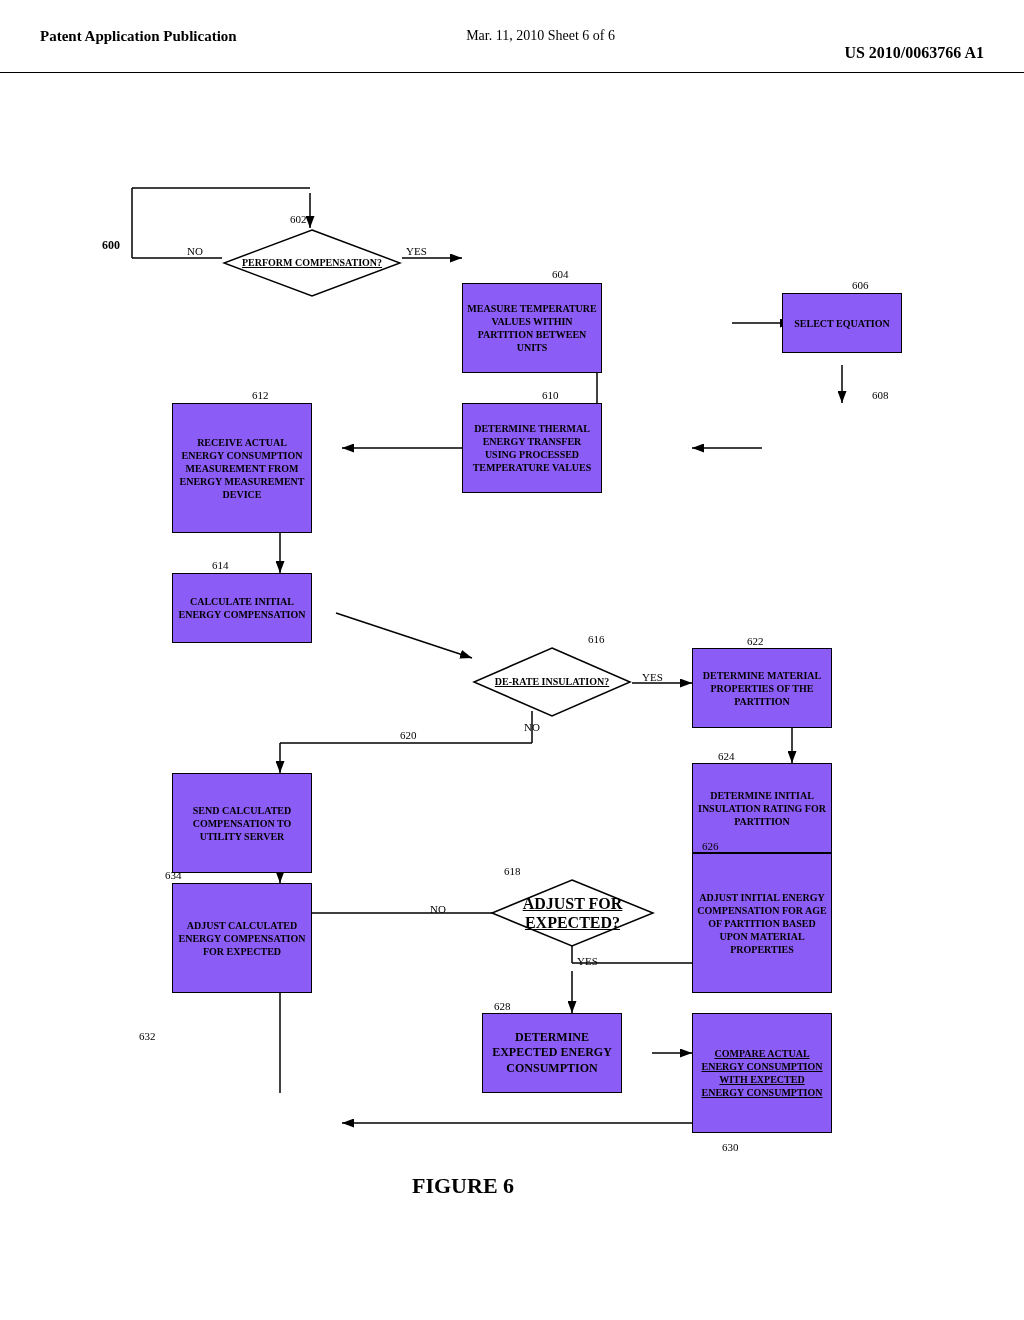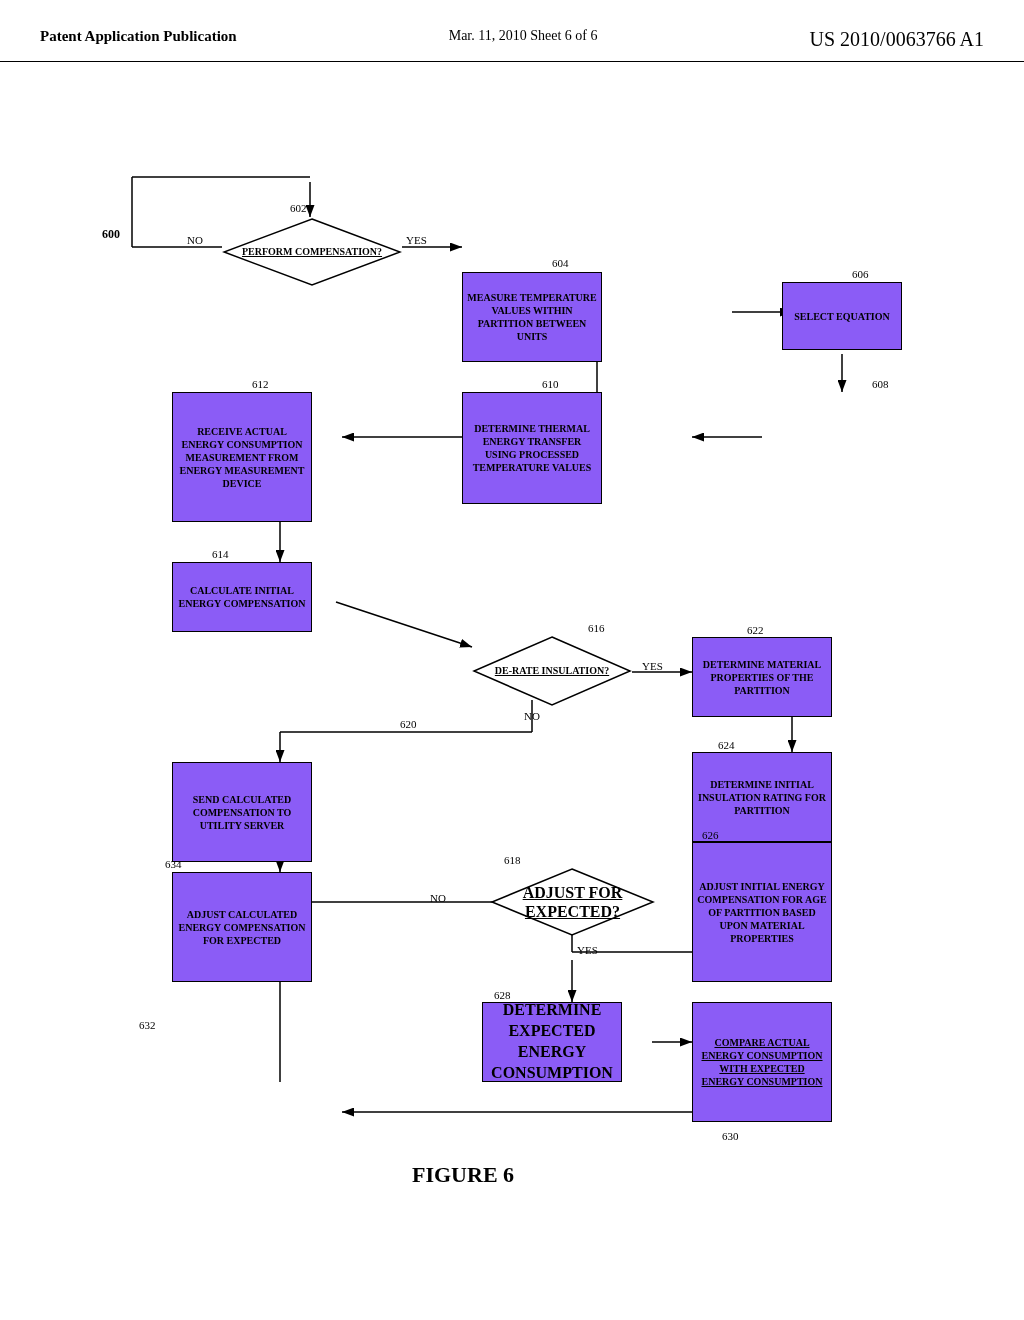--- a/index.html
+++ b/index.html
@@ -21,22 +21,23 @@
     }
     .header-left {
       font-size: 15px;
       font-weight: bold;
     }
     .header-center {
       font-size: 14px;
       text-align: center;
     }
     .header-right {
-      font-size: 20px;
-      font-weight: normal;
+      font-size: 16px;
+      font-weight: bold;
+      margin-top: 16px;
     }
     .diagram-container {
       position: relative;
       width: 960px;
       margin: 20px auto 0 auto;
       height: 1100px;
     }
     
     .flow-box {
       position: absolute;
@@ -181,30 +182,30 @@
   <div class="label-small" style="left:374px; top:152px;">YES</div>
 
   <div class="label-small" style="left:155px; top:152px;">NO</div>
 
   <div class="flow-box" style="left:430px; top:190px; width:140px; height:90px;">
     <span style="font-size:10px;">MEASURE TEMPERATURE VALUES WITHIN PARTITION BETWEEN UNITS</span>
   </div>
 
   <div class="label-small" style="left:520px; top:175px;">604</div>
 
-  <div class="flow-box" style="left:750px; top:200px; width:120px; height:68px;">
+  <div class="flow-box" style="left:750px; top:200px; width:120px; height:60px;">
     <span style="font-size:10px;">SELECT EQUATION</span>
   </div>
 
   <div class="label-small" style="left:820px; top:186px;">606</div>
 
 
   <div class="label-small" style="left:840px; top:296px;">608</div>
 
-  <div class="flow-box" style="left:430px; top:310px; width:140px; height:112px;">
+  <div class="flow-box" style="left:430px; top:310px; width:140px; height:90px;">
     <span style="font-size:10px;">DETERMINE THERMAL ENERGY TRANSFER USING PROCESSED TEMPERATURE VALUES</span>
   </div>
 
   <div class="label-small" style="left:510px; top:296px;">610</div>
 
   <div class="flow-box" style="left:140px; top:310px; width:140px; height:130px;">
     <span style="font-size:10px;">RECEIVE ACTUAL ENERGY CONSUMPTION MEASUREMENT FROM ENERGY MEASUREMENT DEVICE</span>
   </div>
 
   <div class="label-small" style="left:220px; top:296px;">612</div>
@@ -269,21 +270,21 @@
   <div class="flow-box" style="left:140px; top:790px; width:140px; height:110px;">
     <span style="font-size:10px;">ADJUST CALCULATED ENERGY COMPENSATION FOR EXPECTED</span>
   </div>
 
   <div class="label-small" style="left:106px; top:776px;padding-left:27px;">634</div>
 
 
   <div class="label-small" style="left:107px; top:937px;">632</div>
 
   <div class="flow-box" style="left:450px; top:920px; width:140px; height:80px;">
-    <span style="font-size:16px;">DETERMINE EXPECTED ENERGY CONSUMPTION</span>
+    <span style="font-size:12px;">DETERMINE EXPECTED ENERGY CONSUMPTION</span>
   </div>
 
   <div class="label-small" style="left:462px; top:907px;">628</div>
 
   <div class="flow-box" style="left:660px; top:920px; width:140px; height:120px;">
     <span style="font-size:10px;text-decoration:underline;">COMPARE ACTUAL ENERGY CONSUMPTION WITH EXPECTED ENERGY CONSUMPTION</span>
   </div>
 
   <div class="label-small" style="left:690px; top:1048px;">630</div>
 

